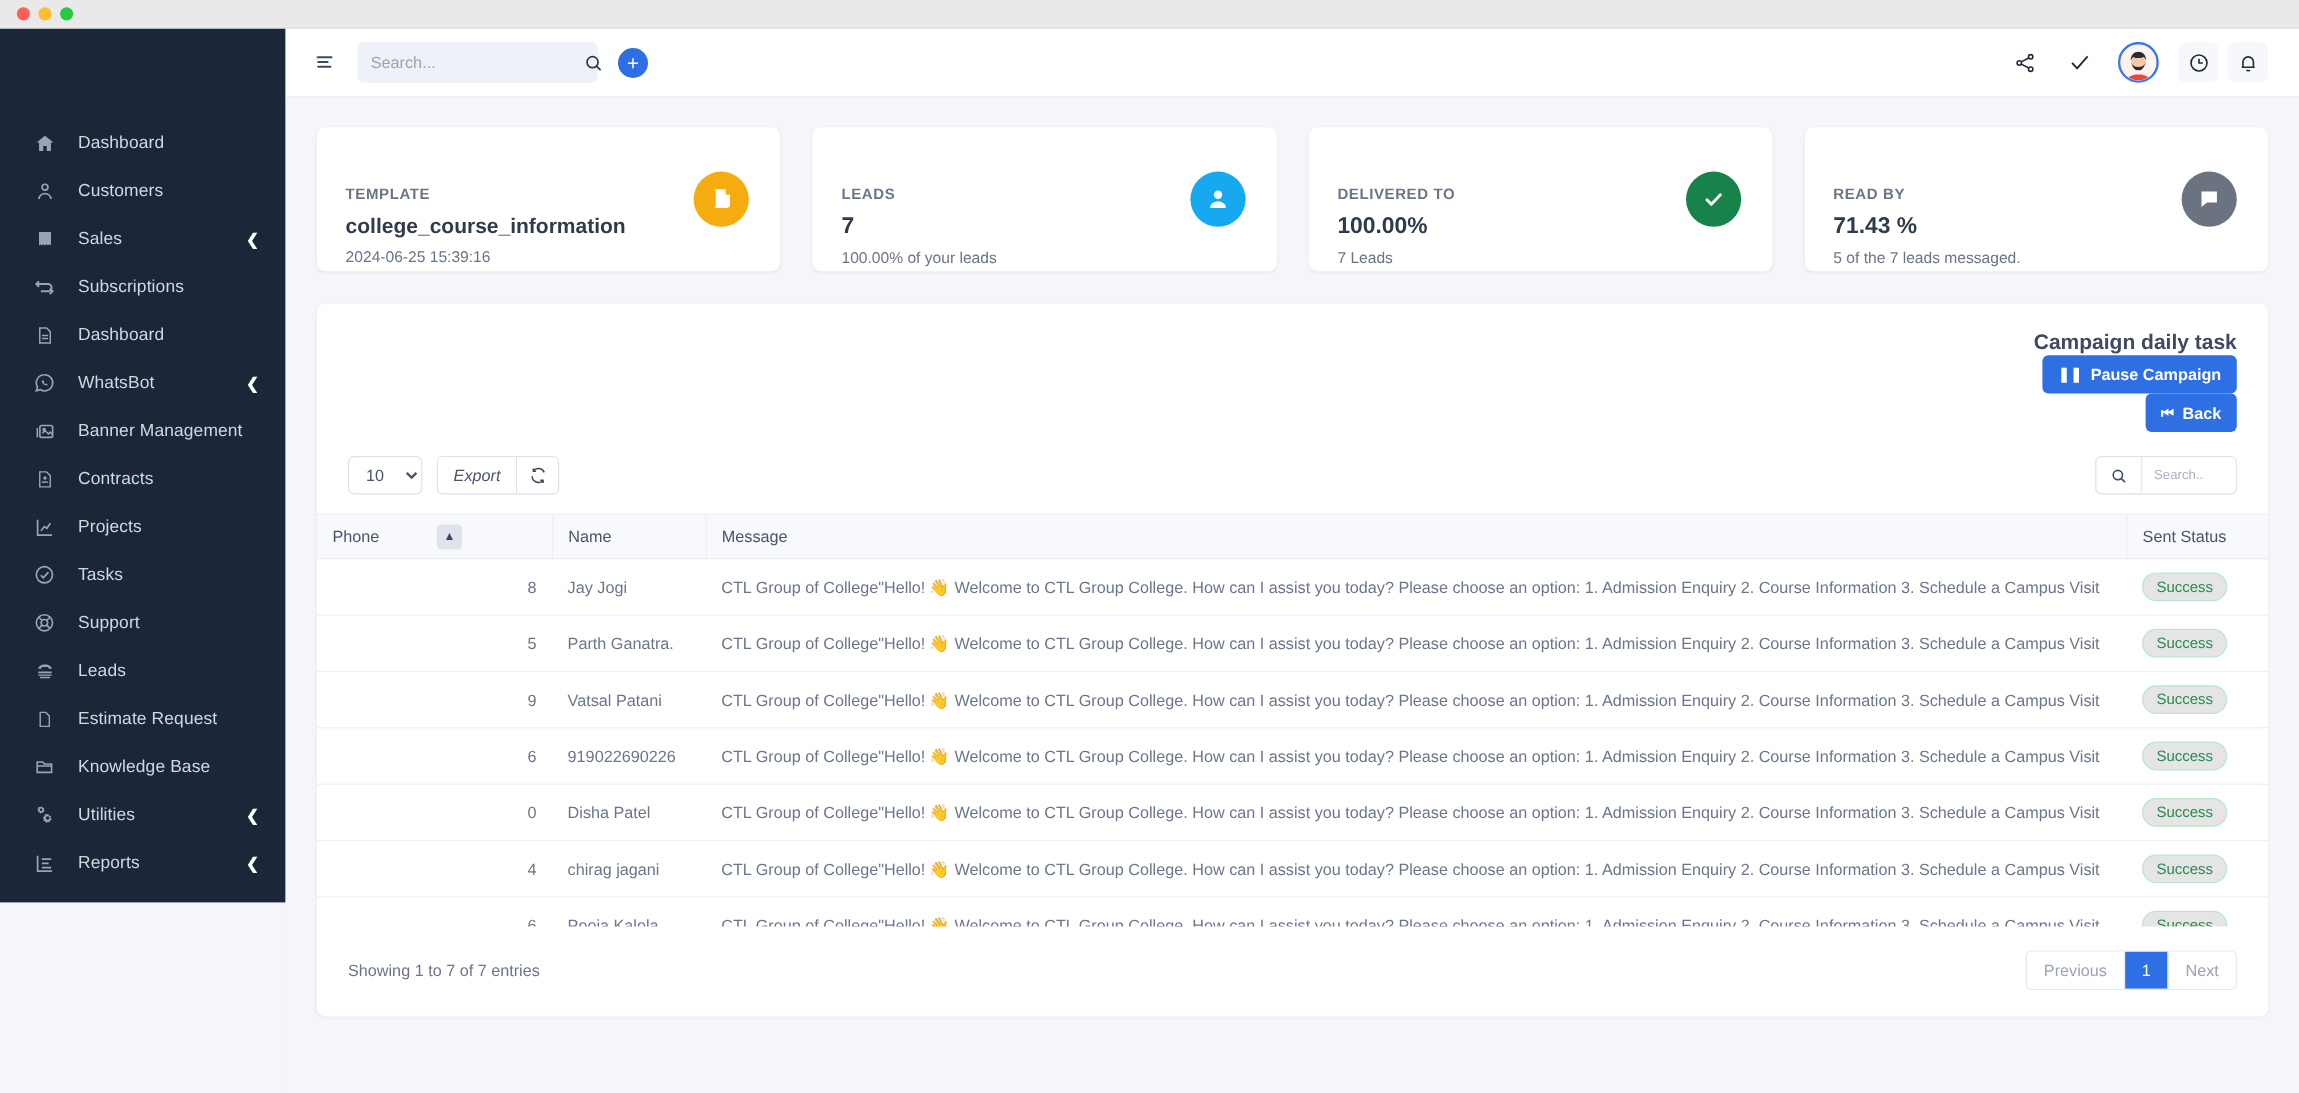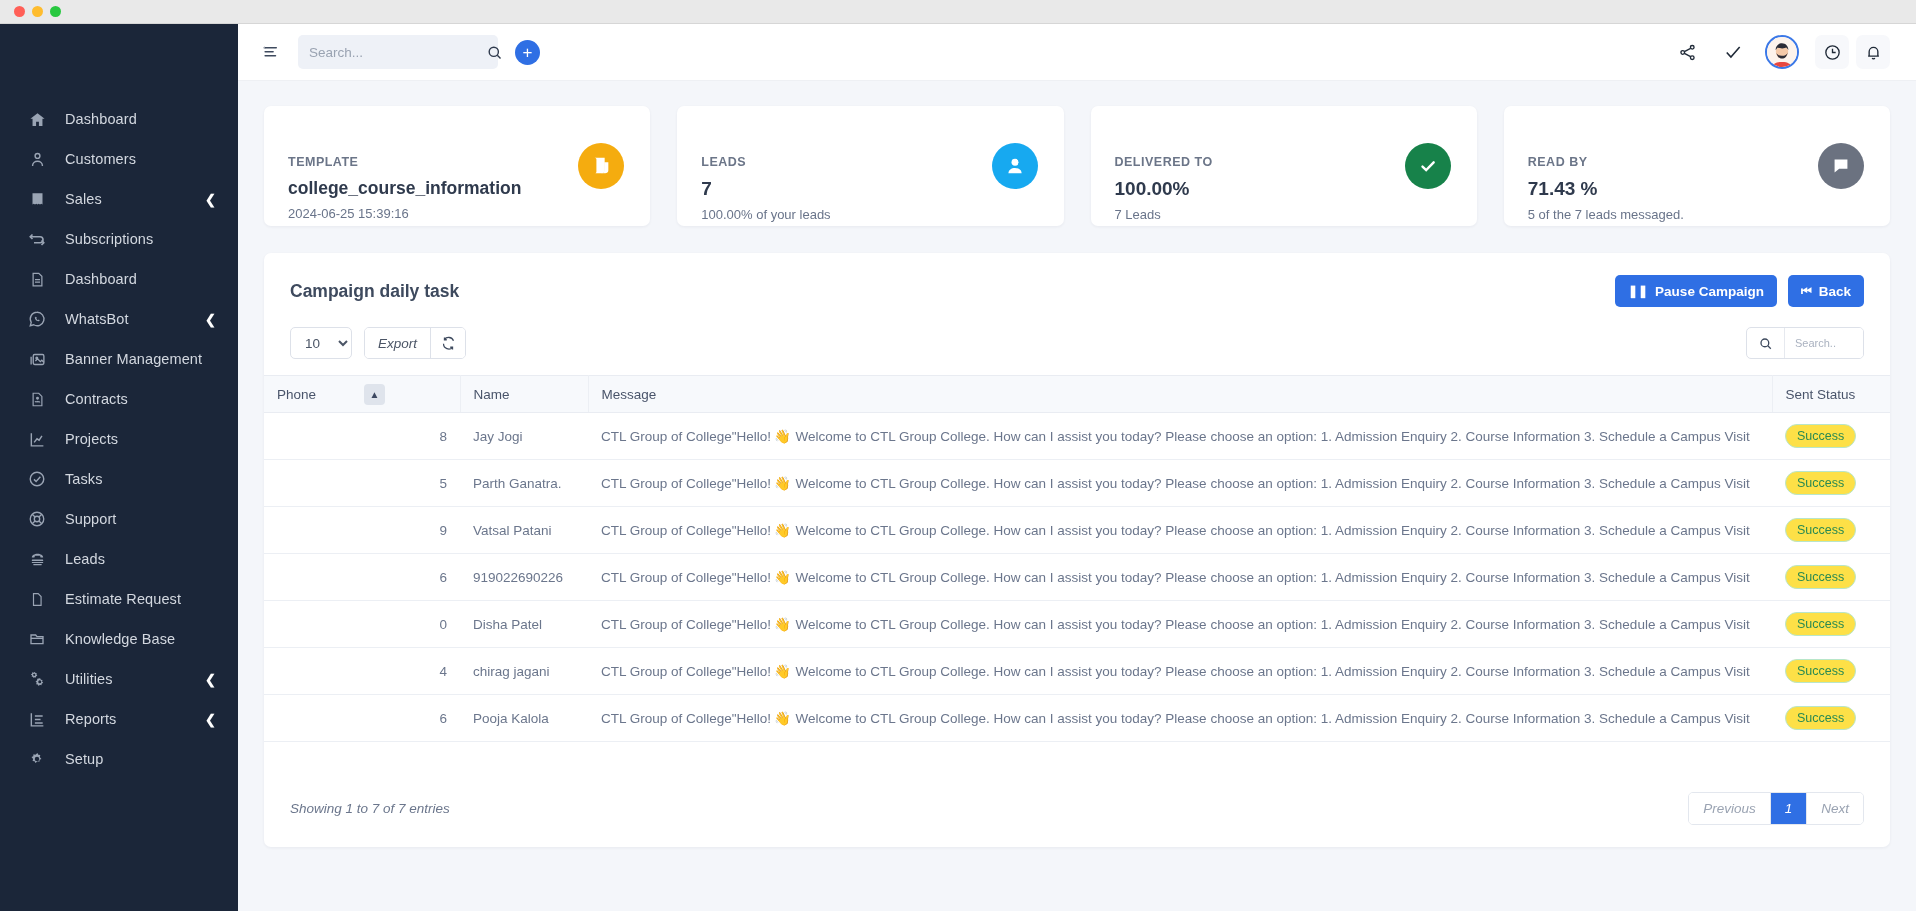--- a/index.html
+++ b/index.html
@@ -34,21 +34,21 @@
     top: 24px; left: 0;
     width: 1916px; height: 887px;
     display: flex;
     background: #f4f6fa;
   }
 
   
   #sidebar {
     width: 238px; min-width: 238px;
     background: #1b2639;
-    height: 887px;
+    height: 728px;
     overflow: hidden;
   }
   #sidebar-brand { height: 57px; }
   #sidebar-nav { padding-top: 18px; }
   .nav-item {
     display: flex; align-items: center;
     height: 40px;
     padding: 0 22px 0 26px;
     color: #d3d8e0;
     font-size: 14.5px;
@@ -177,22 +177,23 @@
   #panel {
     margin-top: 27px;
     background: #ffffff;
     border-radius: 7px;
     box-shadow: 0 1px 3px rgba(30,40,60,.06);
     padding: 0 0 0 0;
     height: 594px;
     display: flex; flex-direction: column;
   }
   #panel-head {
-    display: flex; align-items: center;
+    display: flex; align-items: flex-end;
     padding: 22px 26px 20px 26px;
+    flex-direction: column;
   }
   #panel-title {
     font-size: 17.5px; font-weight: bold; color: #3e4a5e;
     flex: 1;
   }
   .btn-primary {
     background: #2f6fe4; color: #fff;
     border: none; border-radius: 5px;
     height: 32px; padding: 0 13px;
     font-size: 13.5px; font-weight: bold;
@@ -276,31 +277,30 @@
     height: 47px; padding: 0 13px;
     font-size: 13.5px; color: #6b768c;
     white-space: nowrap; overflow: hidden;
   }
   td.c-phone { text-align: right; color: #6b768c; direction: rtl; }
   td.c-name  { color: #6b768c; margin-top: 20px; }
   td.c-msg   { color: #6b768c; }
   td.c-status{ }
   .badge {
     display: inline-block;
-    background: #fde047; color: #2a8a52;
+    background: #e5e5e5; color: #2a8a52;
     border: 1px solid #b8e6c9;
     border-radius: 12px;
     font-size: 12.5px;
     padding: 4px 11px;
   }
 
   #panel-foot {
     display: flex; align-items: center;
     padding: 20px 26px 22px 26px;
-    font-style: italic;
   }
   #entries-info { font-size: 13.5px; color: #6b768c; flex: 1; }
   #pager {
     display: flex; border: 1px solid #e3e7ee; border-radius: 5px; overflow: hidden;
   }
   .pg {
     padding: 0 14px; height: 31px;
     display: flex; align-items: center;
     font-size: 13.5px; color: #9aa3b2;
     background: #fff; cursor: pointer;

